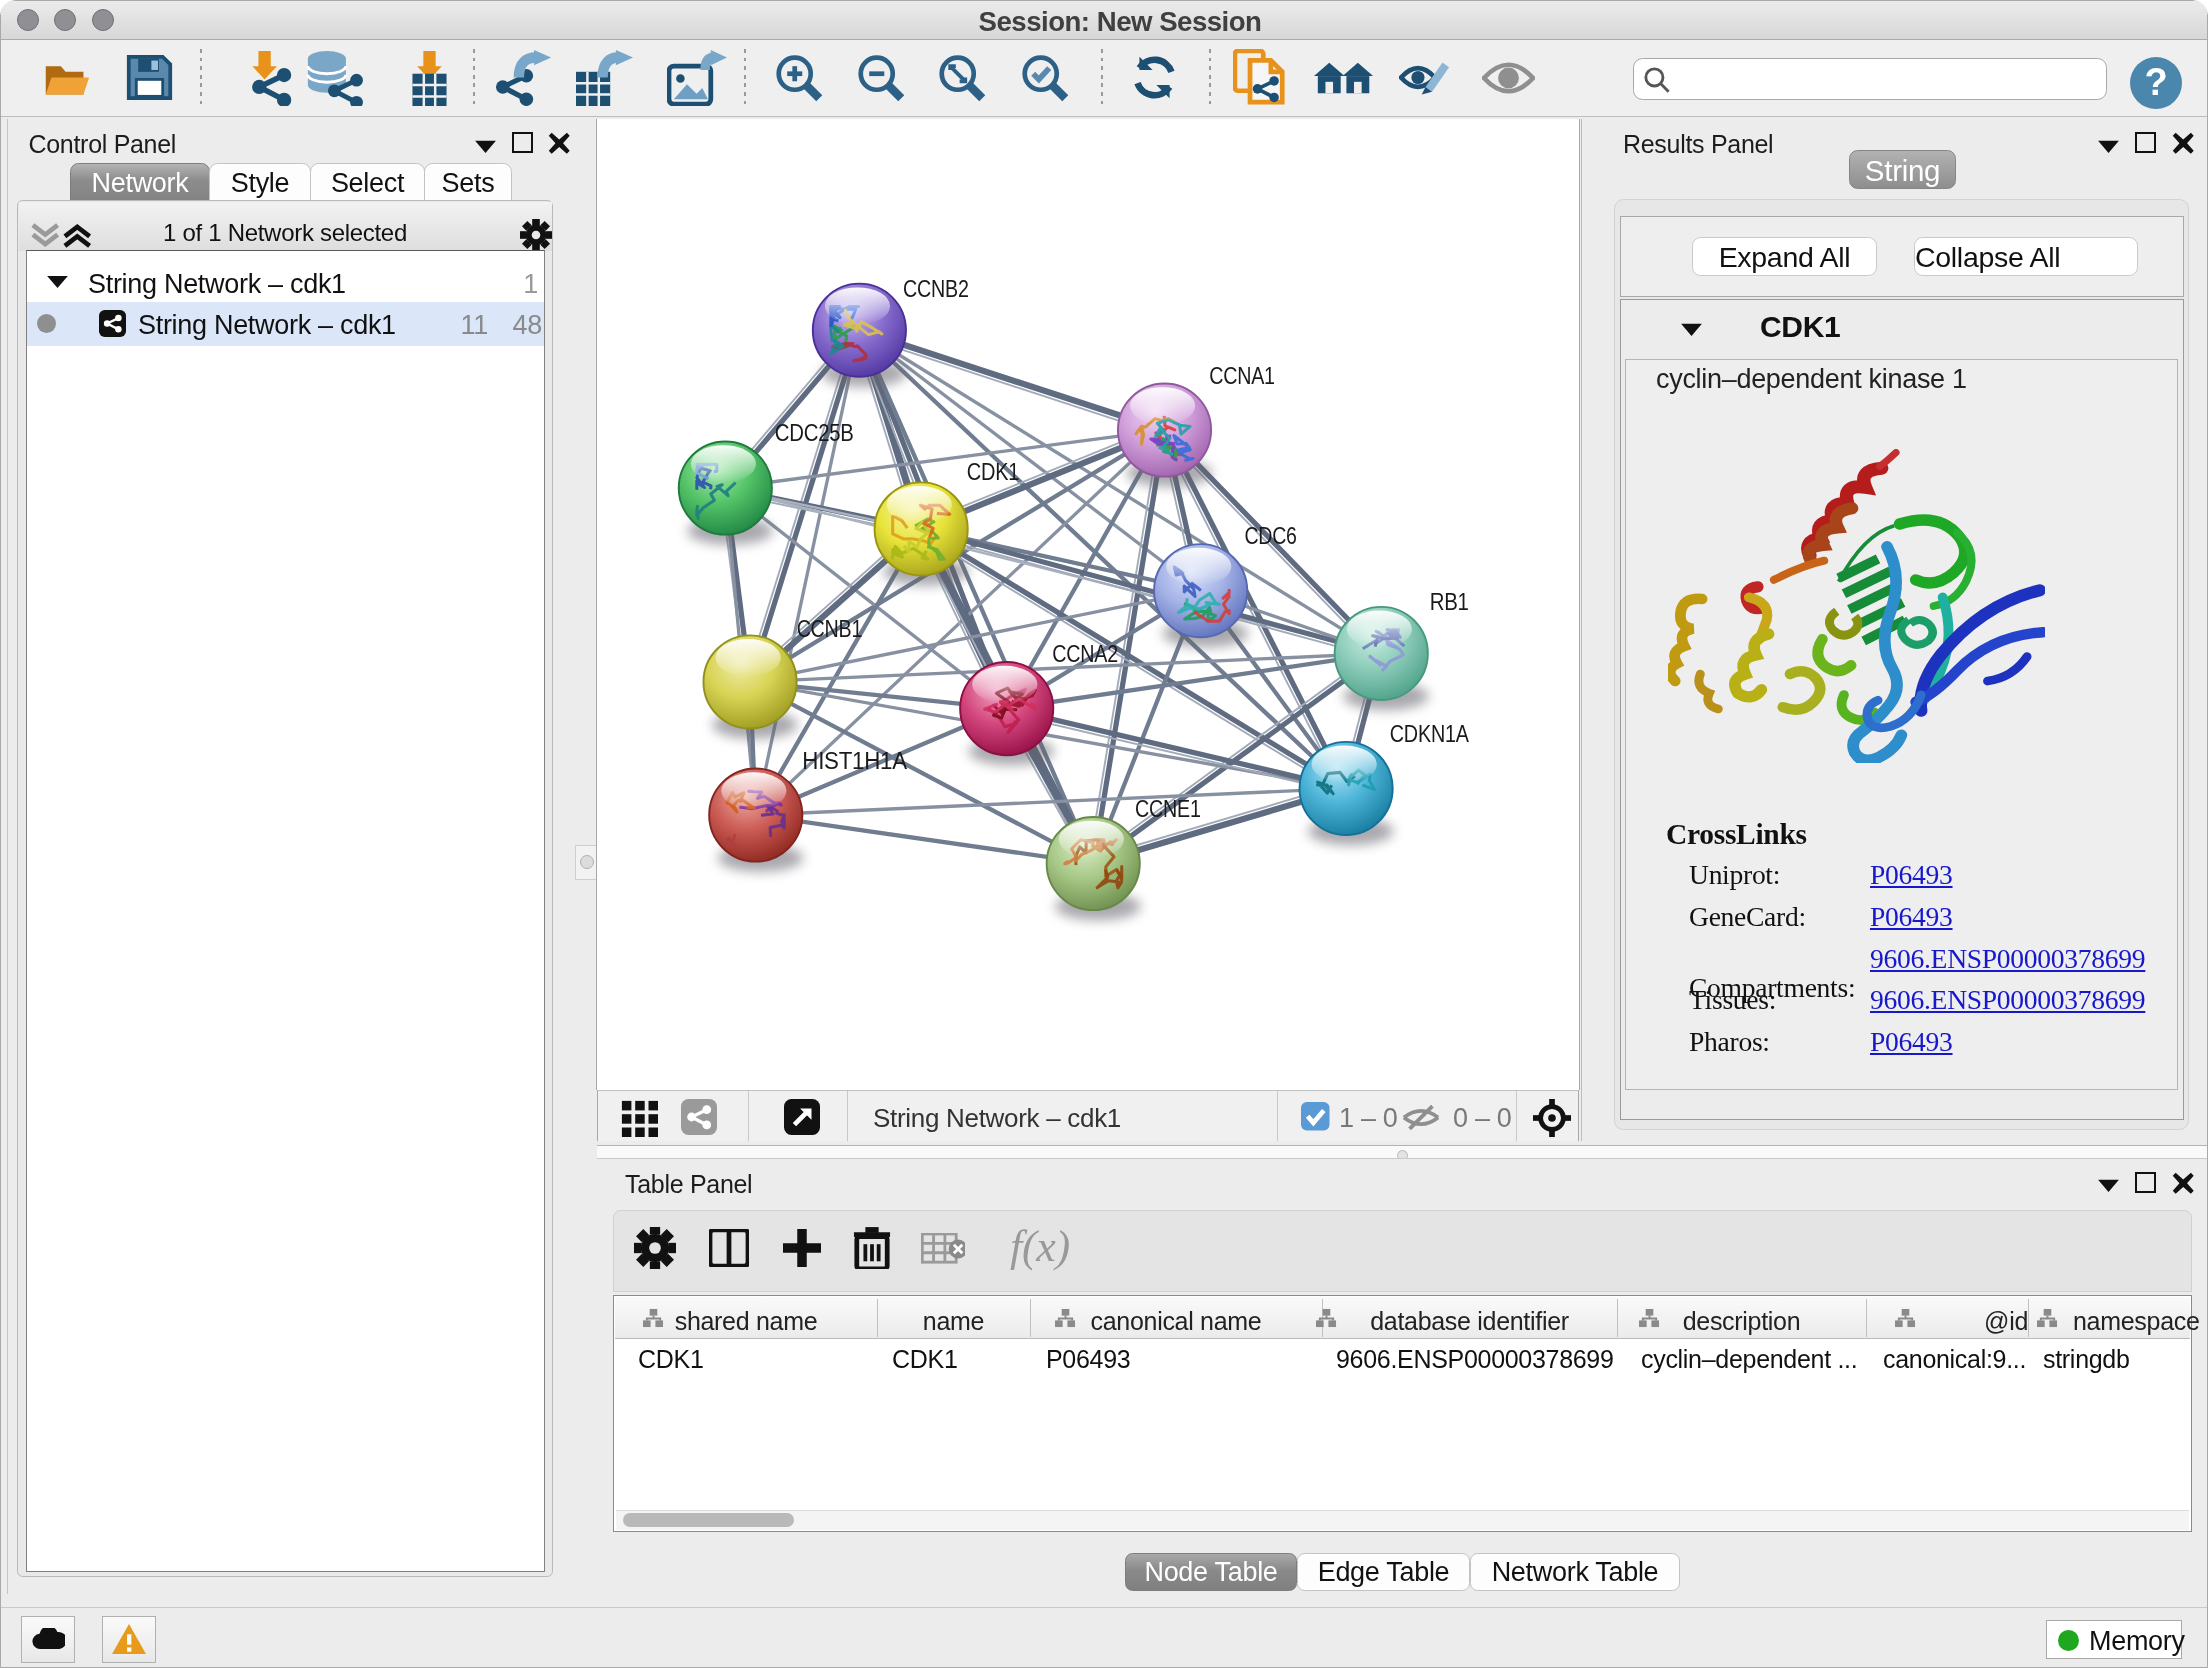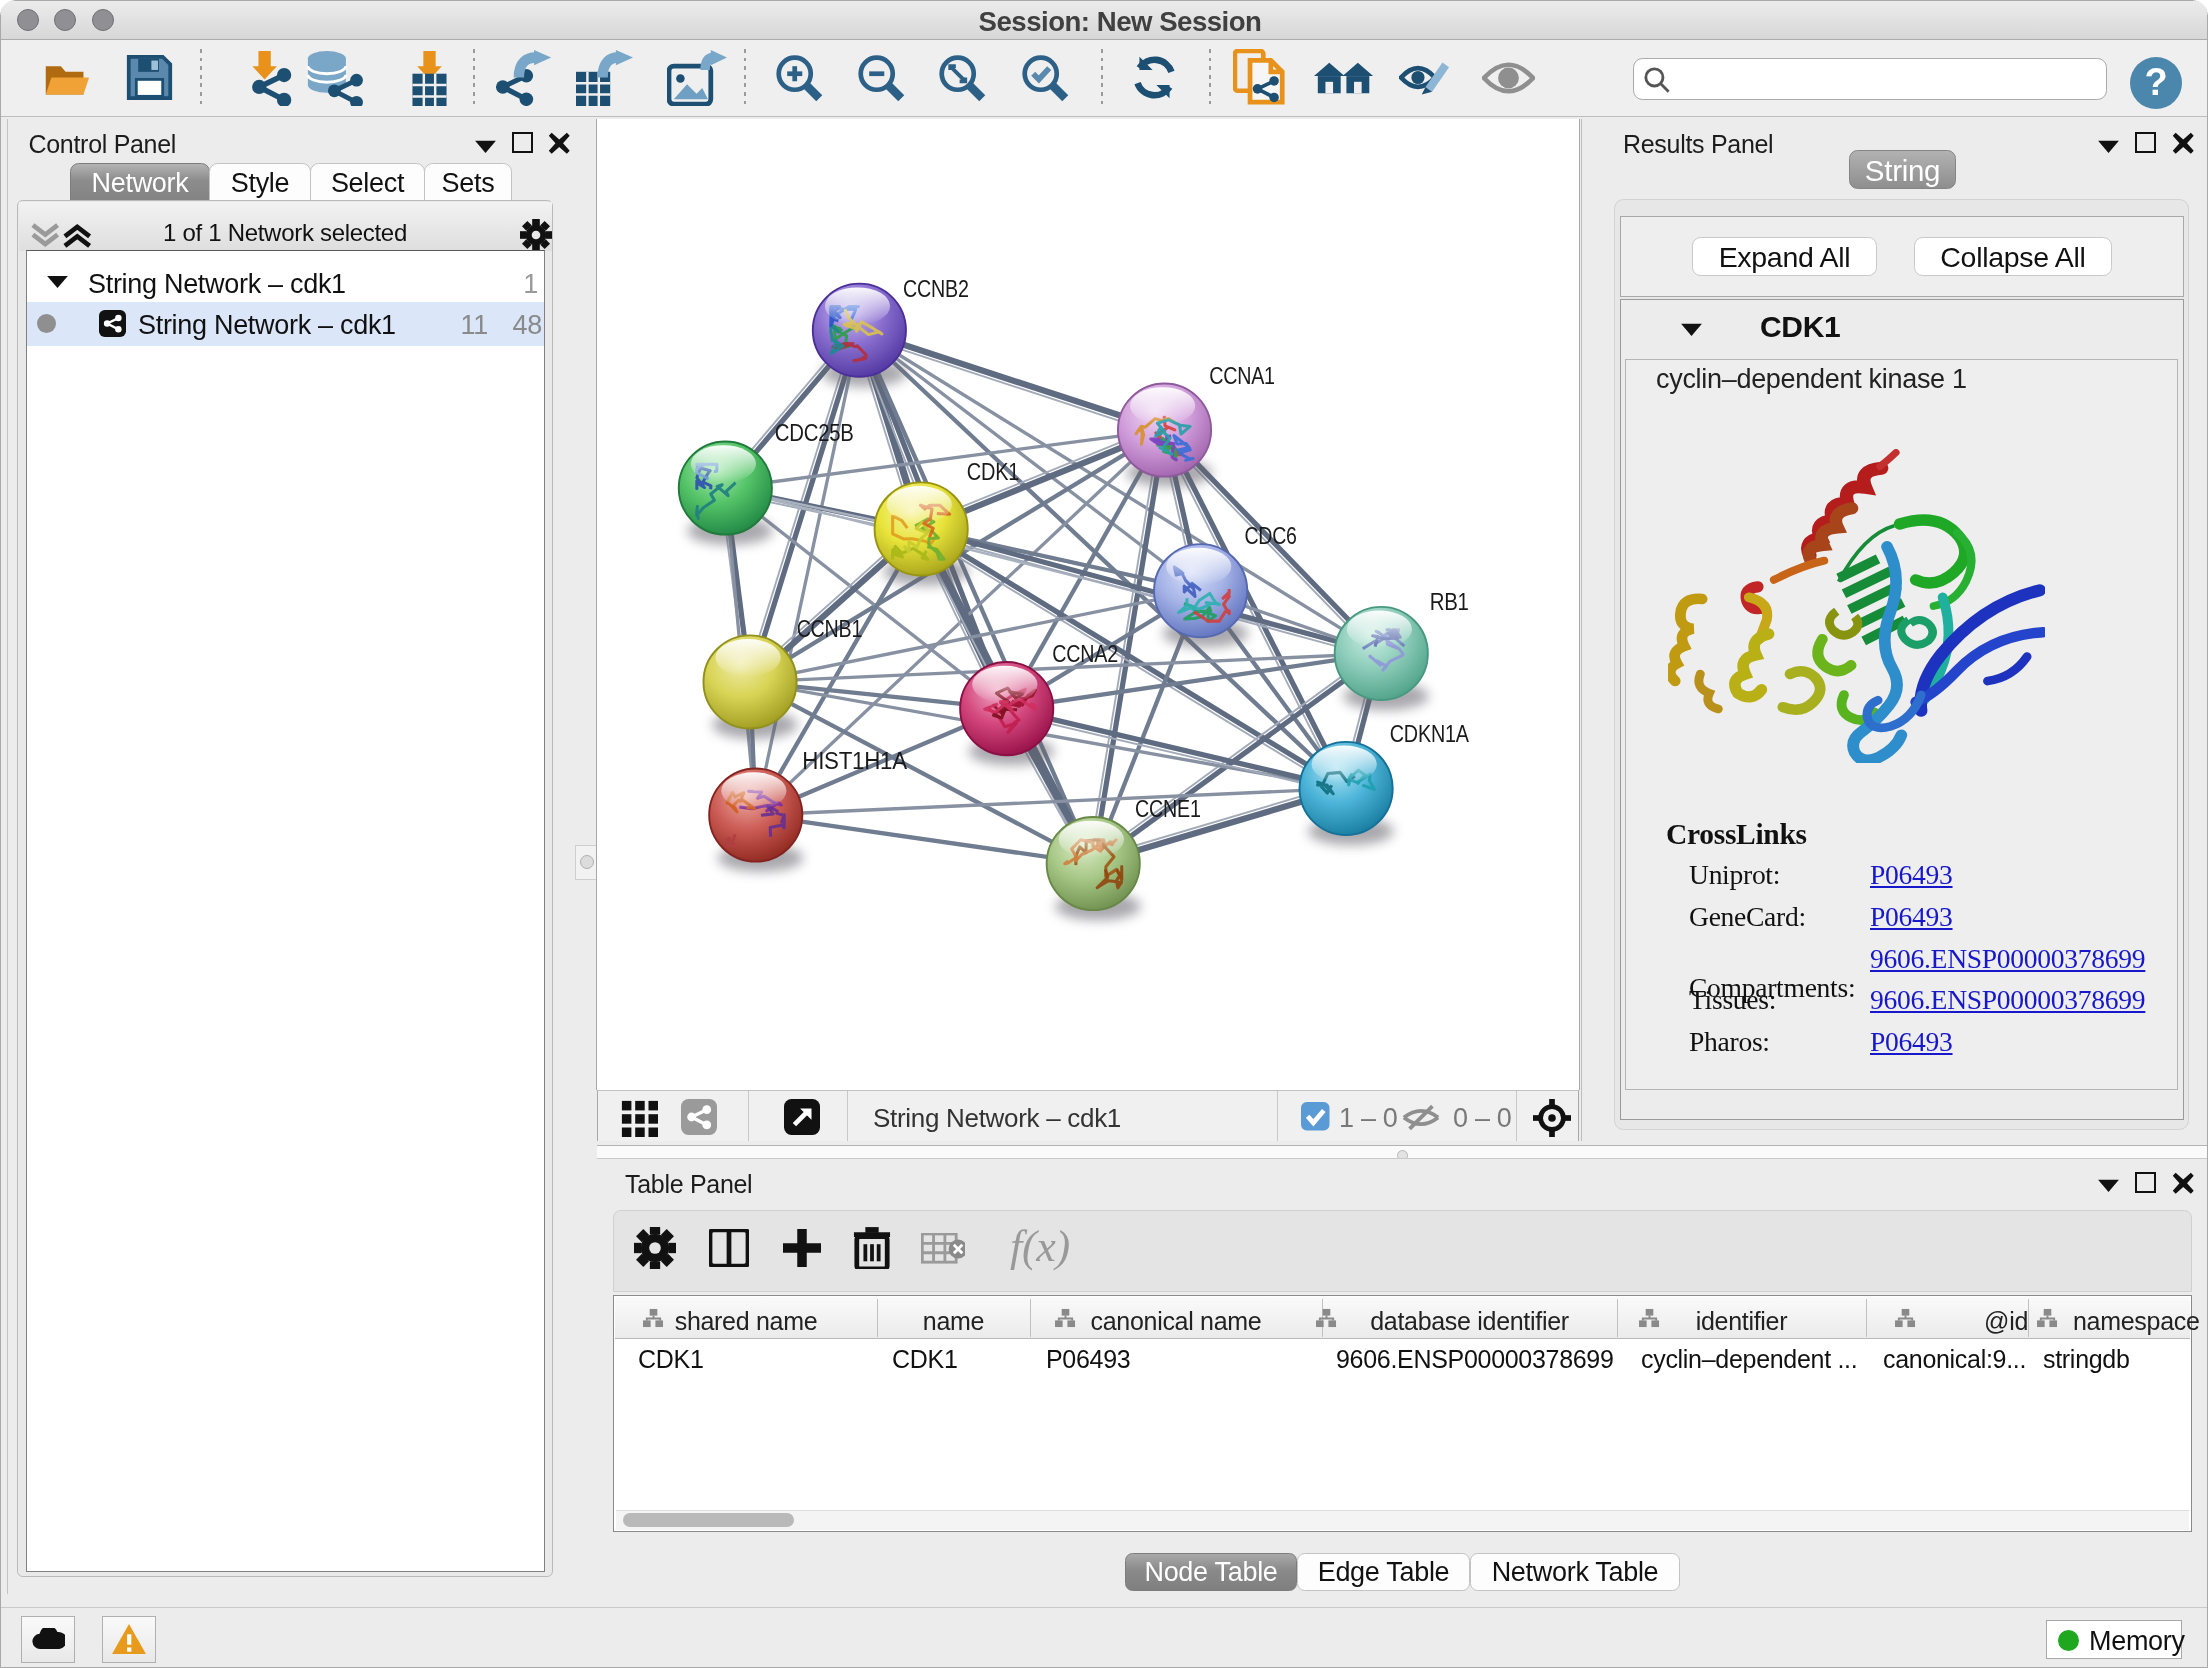--- a/index.html
+++ b/index.html
@@ -618,21 +618,21 @@
 <div class="abs" style="left:2135px;top:132px;width:21px;height:21px;border:2.9px solid #111;"></div>
 <div class="abs" style="left:2169px;top:129px;width:28.5px;height:28.5px">
     <svg width="28.5" height="28.5" viewBox="0 0 30 30">
       <path d="M4 7 L7 4 L15 11 L23 4 L26 7 L19 15 L26 23 L23 26 L15 19 L7 26 L4 23 L11 15 Z" fill="#111"></path>
     </svg>
   </div>
 <div class="abs" style="left:1614px;top:199px;width:575px;height:931px;background:#e7e7e7;border:1px solid #d2d2d2;border-radius:9.5px;"></div>
 <div class="abs" style="left:1849px;top:150px;width:107px;height:39px;background:linear-gradient(#b2b2b2,#8e8e8e);border:1px solid #858585;border-radius:8.6px;color:#fff;font-size:29.5px;text-align:center;line-height:39px;">String</div>
 <div class="abs" style="left:1620px;top:216px;width:564px;height:81px;background:#eeeeee;border:1.9px solid #a8a8a8;"></div>
 <div class="abs" style="left:1692px;top:237px;width:185px;height:39px;background:#fff;border:1px solid #c9c9c9;border-radius:8.6px;font-size:28.5px;color:#111;text-align:center;line-height:38px;">Expand All</div>
-<div class="abs" style="left:1914px;top:237px;width:198px;height:39px;background:#fff;border:1px solid #c9c9c9;border-radius:8.6px;font-size:28.5px;color:#111;text-align:center;line-height:38px;">Collapse All</div>
+<div class="abs" style="left:1914px;top:237px;width:224px;height:39px;background:#fff;border:1px solid #c9c9c9;border-radius:8.6px;font-size:28.5px;color:#111;text-align:left;line-height:38px;">Collapse All</div>
 <div class="abs" style="left:1620px;top:299px;width:564px;height:821px;background:#ececec;border:1.9px solid #9a9a9a;"></div>
 <div class="abs" style="left:1679px;top:321px;width:25px;height:17px">
     <svg width="25" height="17" viewBox="0 0 26 18">
       <path d="M2 3 h22 l-11 13 z" fill="#111"></path>
     </svg>
   </div>
 <div class="abs" style="left:1760px;top:310px;font-size:30px;font-weight:bold;color:#111;">CDK1</div>
 <div class="abs" style="left:1625px;top:359px;width:553px;height:731px;background:#eeeeee;border:1px solid #b5b5b5;"></div>
 <div class="abs" style="left:1656px;top:364px;font-size:27px;color:#222;">cyclin–dependent kinase 1</div>
 <div class="abs" style="left:1668px;top:449px;width:377px;height:314px">
@@ -772,21 +772,21 @@
 <div class="abs" style="left:1322px;top:1307px;width:295px;text-align:center;font-size:25px;color:#222;">database identifier</div>
 <div class="vline" style="left:1866px;top:1299px;height:38px;background:#c0c0c0;"></div>
 <div class="abs" style="left:1639px;top:1308px;width:21px;height:20px">
     <svg width="21" height="20" viewBox="0 0 22 21">
       <rect x="7" y="1" width="8" height="7" fill="#8a8a8a"></rect>
       <rect x="0" y="13" width="8" height="7" fill="#8a8a8a"></rect>
       <rect x="13" y="13" width="8" height="7" fill="#8a8a8a"></rect>
       <path d="M11 8 v3 M4 13 v-2 h14 v2" stroke="#8a8a8a" stroke-width="2" fill="none"></path>
     </svg>
   </div>
-<div class="abs" style="left:1617px;top:1307px;width:249px;text-align:center;font-size:25px;color:#222;">identifier</div>
+<div class="abs" style="left:1617px;top:1307px;width:249px;text-align:center;font-size:25px;color:#222;">description</div>
 <div class="vline" style="left:2028px;top:1299px;height:38px;background:#c0c0c0;"></div>
 <div class="abs" style="left:1895px;top:1308px;width:21px;height:20px">
     <svg width="21" height="20" viewBox="0 0 22 21">
       <rect x="7" y="1" width="8" height="7" fill="#8a8a8a"></rect>
       <rect x="0" y="13" width="8" height="7" fill="#8a8a8a"></rect>
       <rect x="13" y="13" width="8" height="7" fill="#8a8a8a"></rect>
       <path d="M11 8 v3 M4 13 v-2 h14 v2" stroke="#8a8a8a" stroke-width="2" fill="none"></path>
     </svg>
   </div>
 <div class="abs" style="left:1866px;top:1307px;width:162px;text-align:right;font-size:25px;color:#222;">@id</div>

